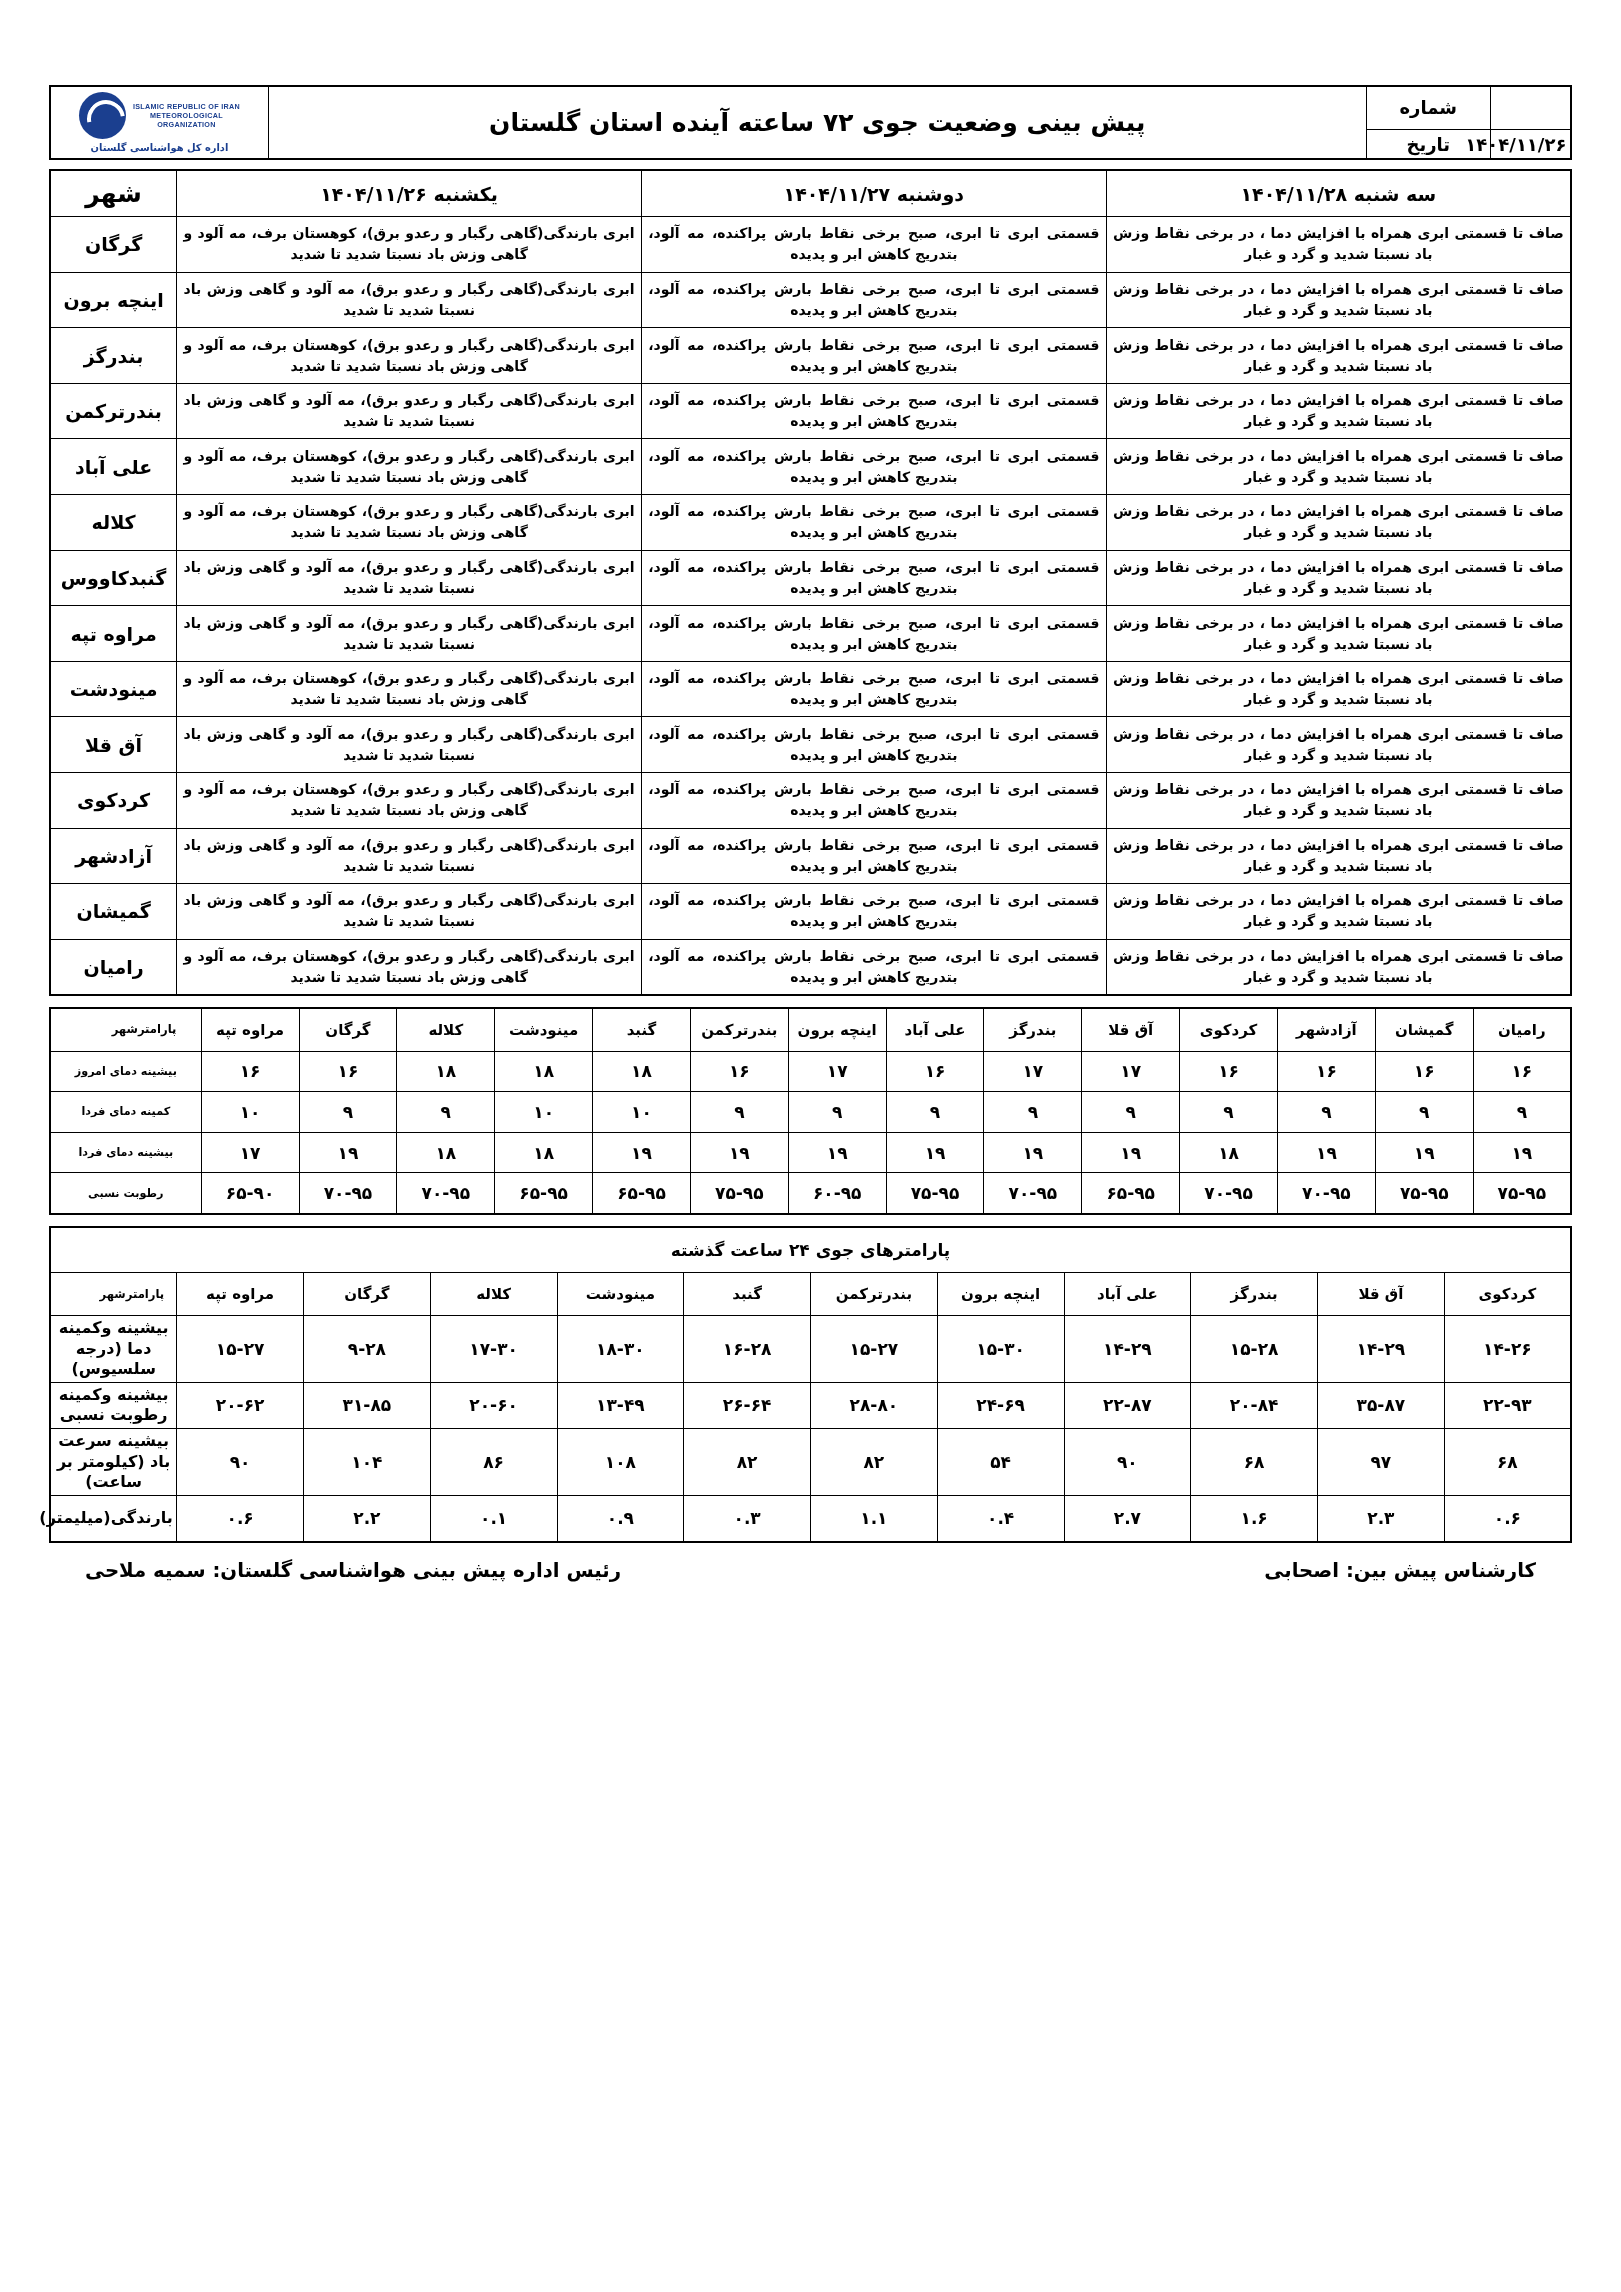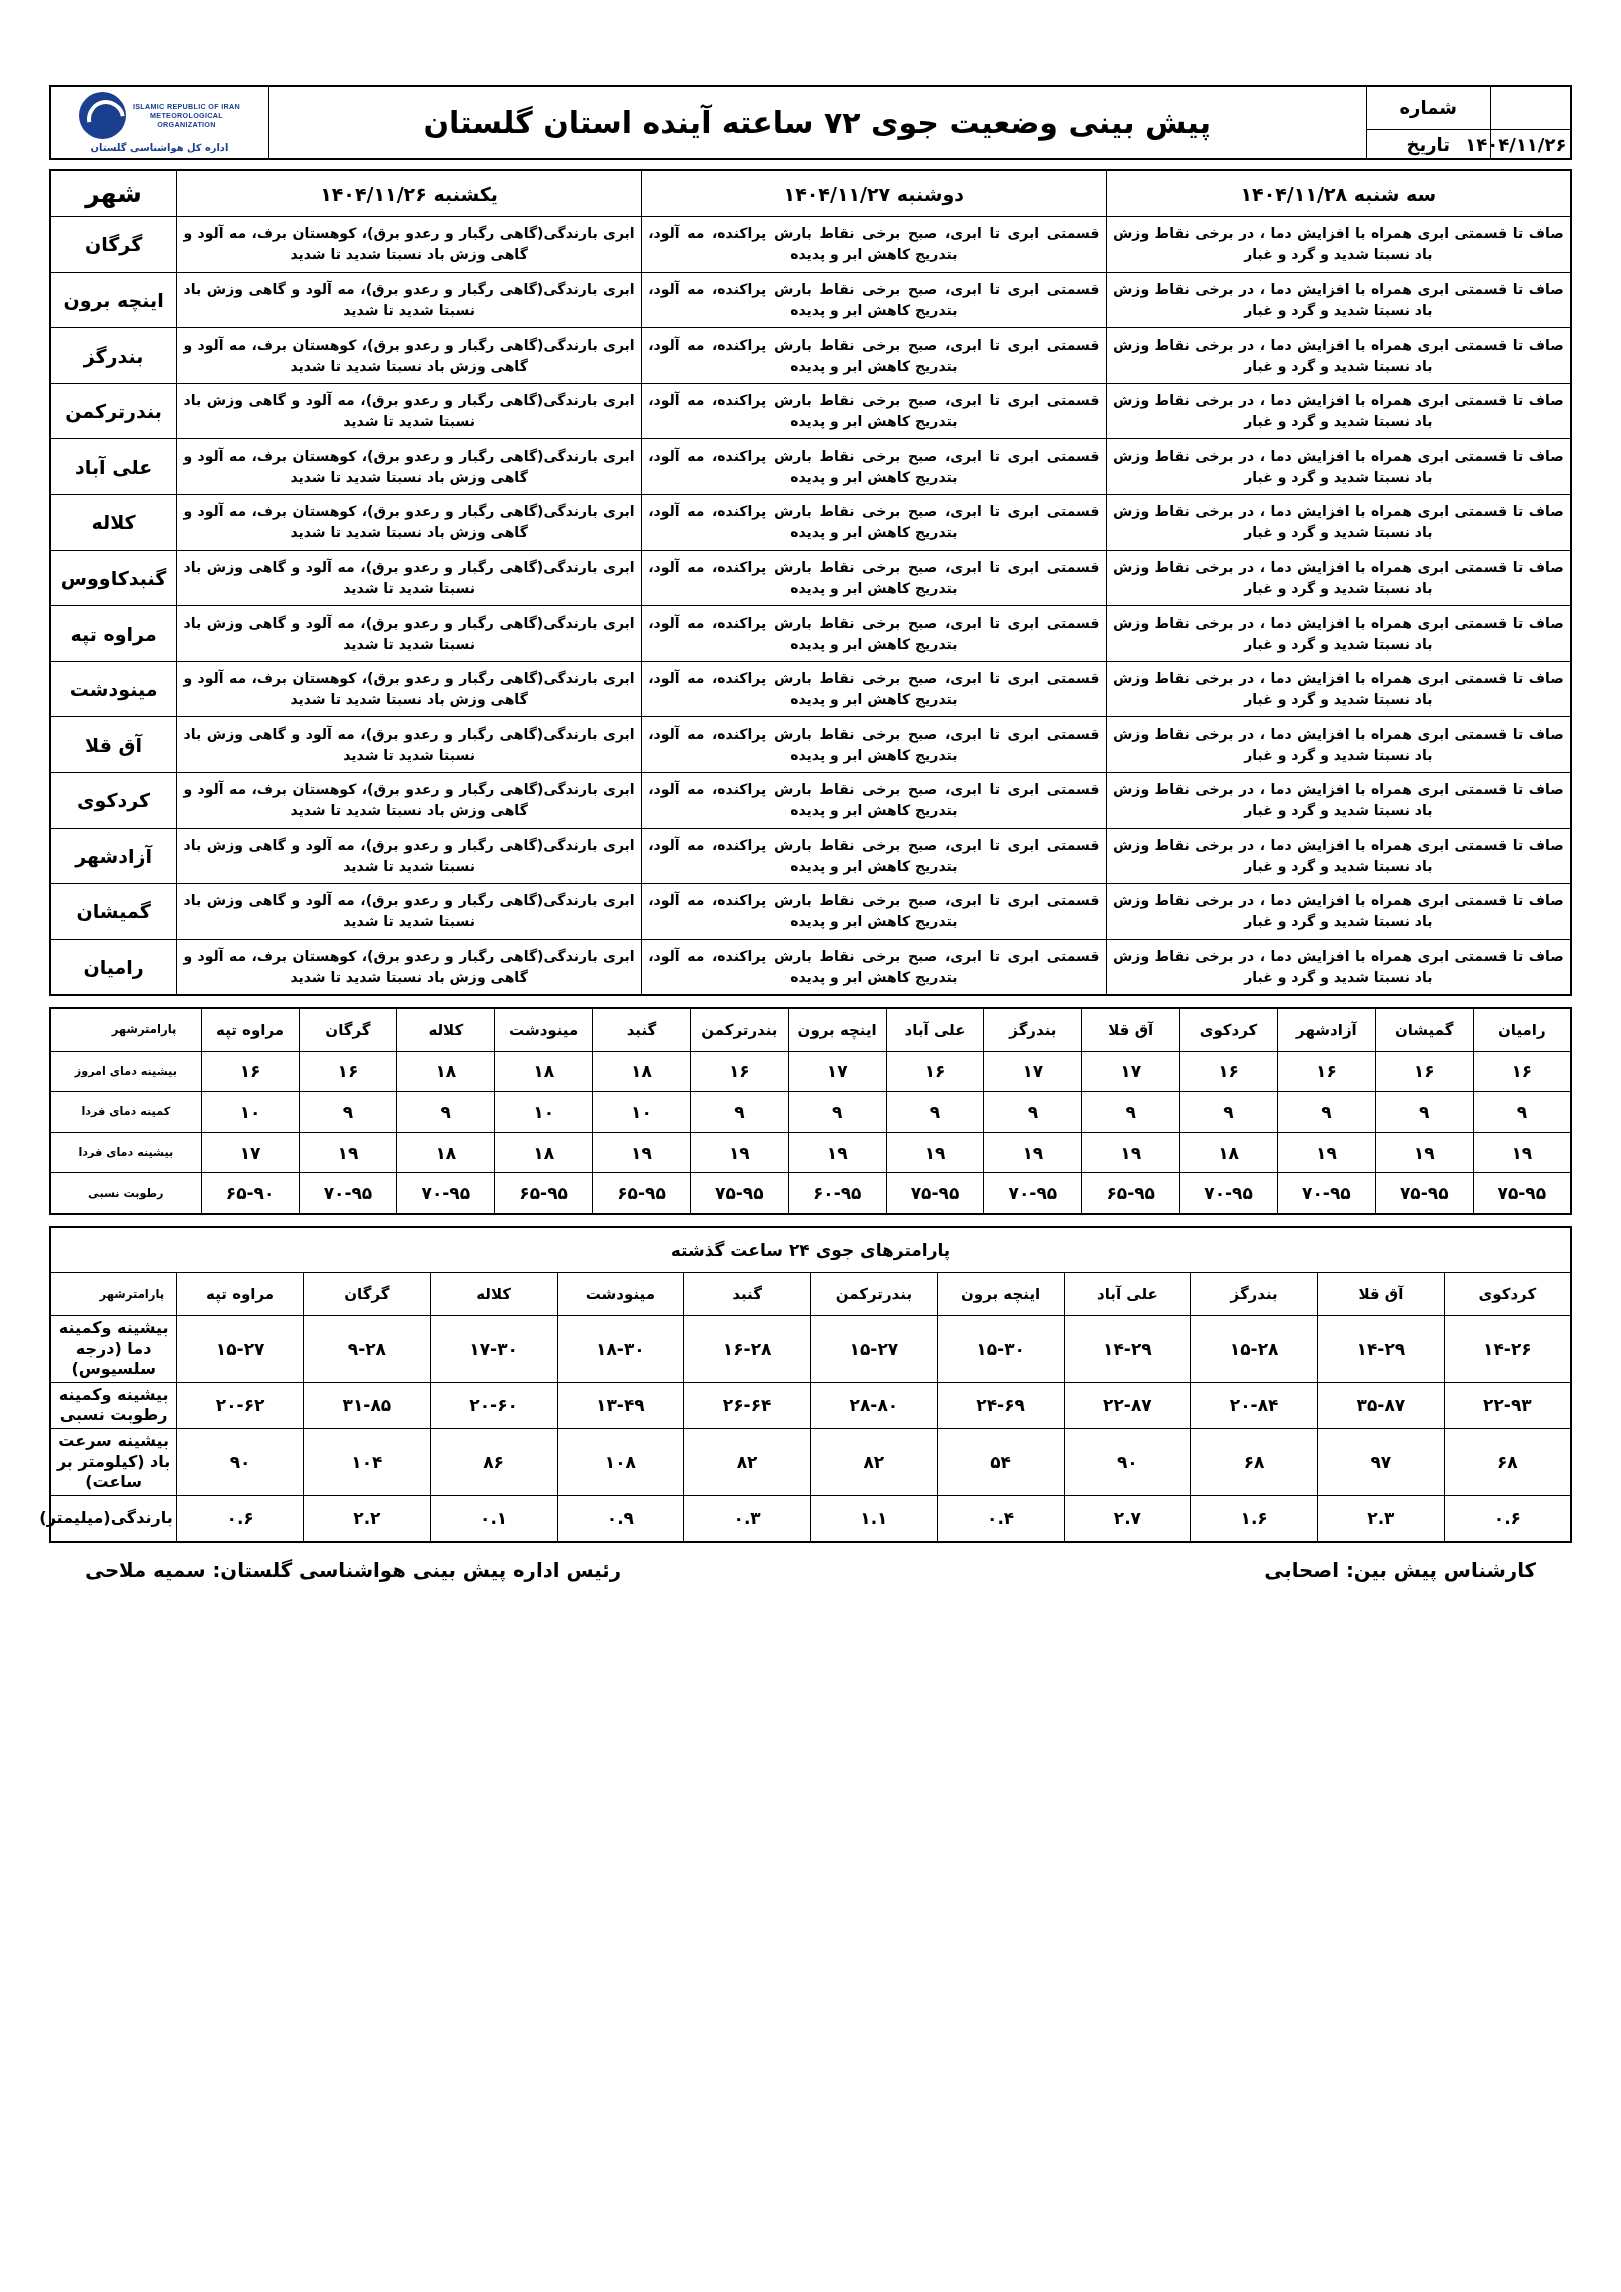--- a/index.html
+++ b/index.html
@@ -32,21 +32,21 @@
     vertical-align: middle;
     text-align: center;
   }
 
   
   .header-table { border: 2.7px solid #000; }
   .hdr-empty { width: 72px; height: 38px; }
   .hdr-lbl { width: 116px; font-size: 18px; font-weight: bold; }
   .hdr-val { width: 134px; font-size: 18px; font-weight: bold; }
   .hdr-title {
-    font-size: 30px;
+    font-size: 25px;
     font-weight: bold;
     letter-spacing: 0.4px;
   }
   .hdr-logo {
     width: 206px;
     padding: 5.4px;
   }
   .logo-box {
     display: flex;
     flex-direction: column;

